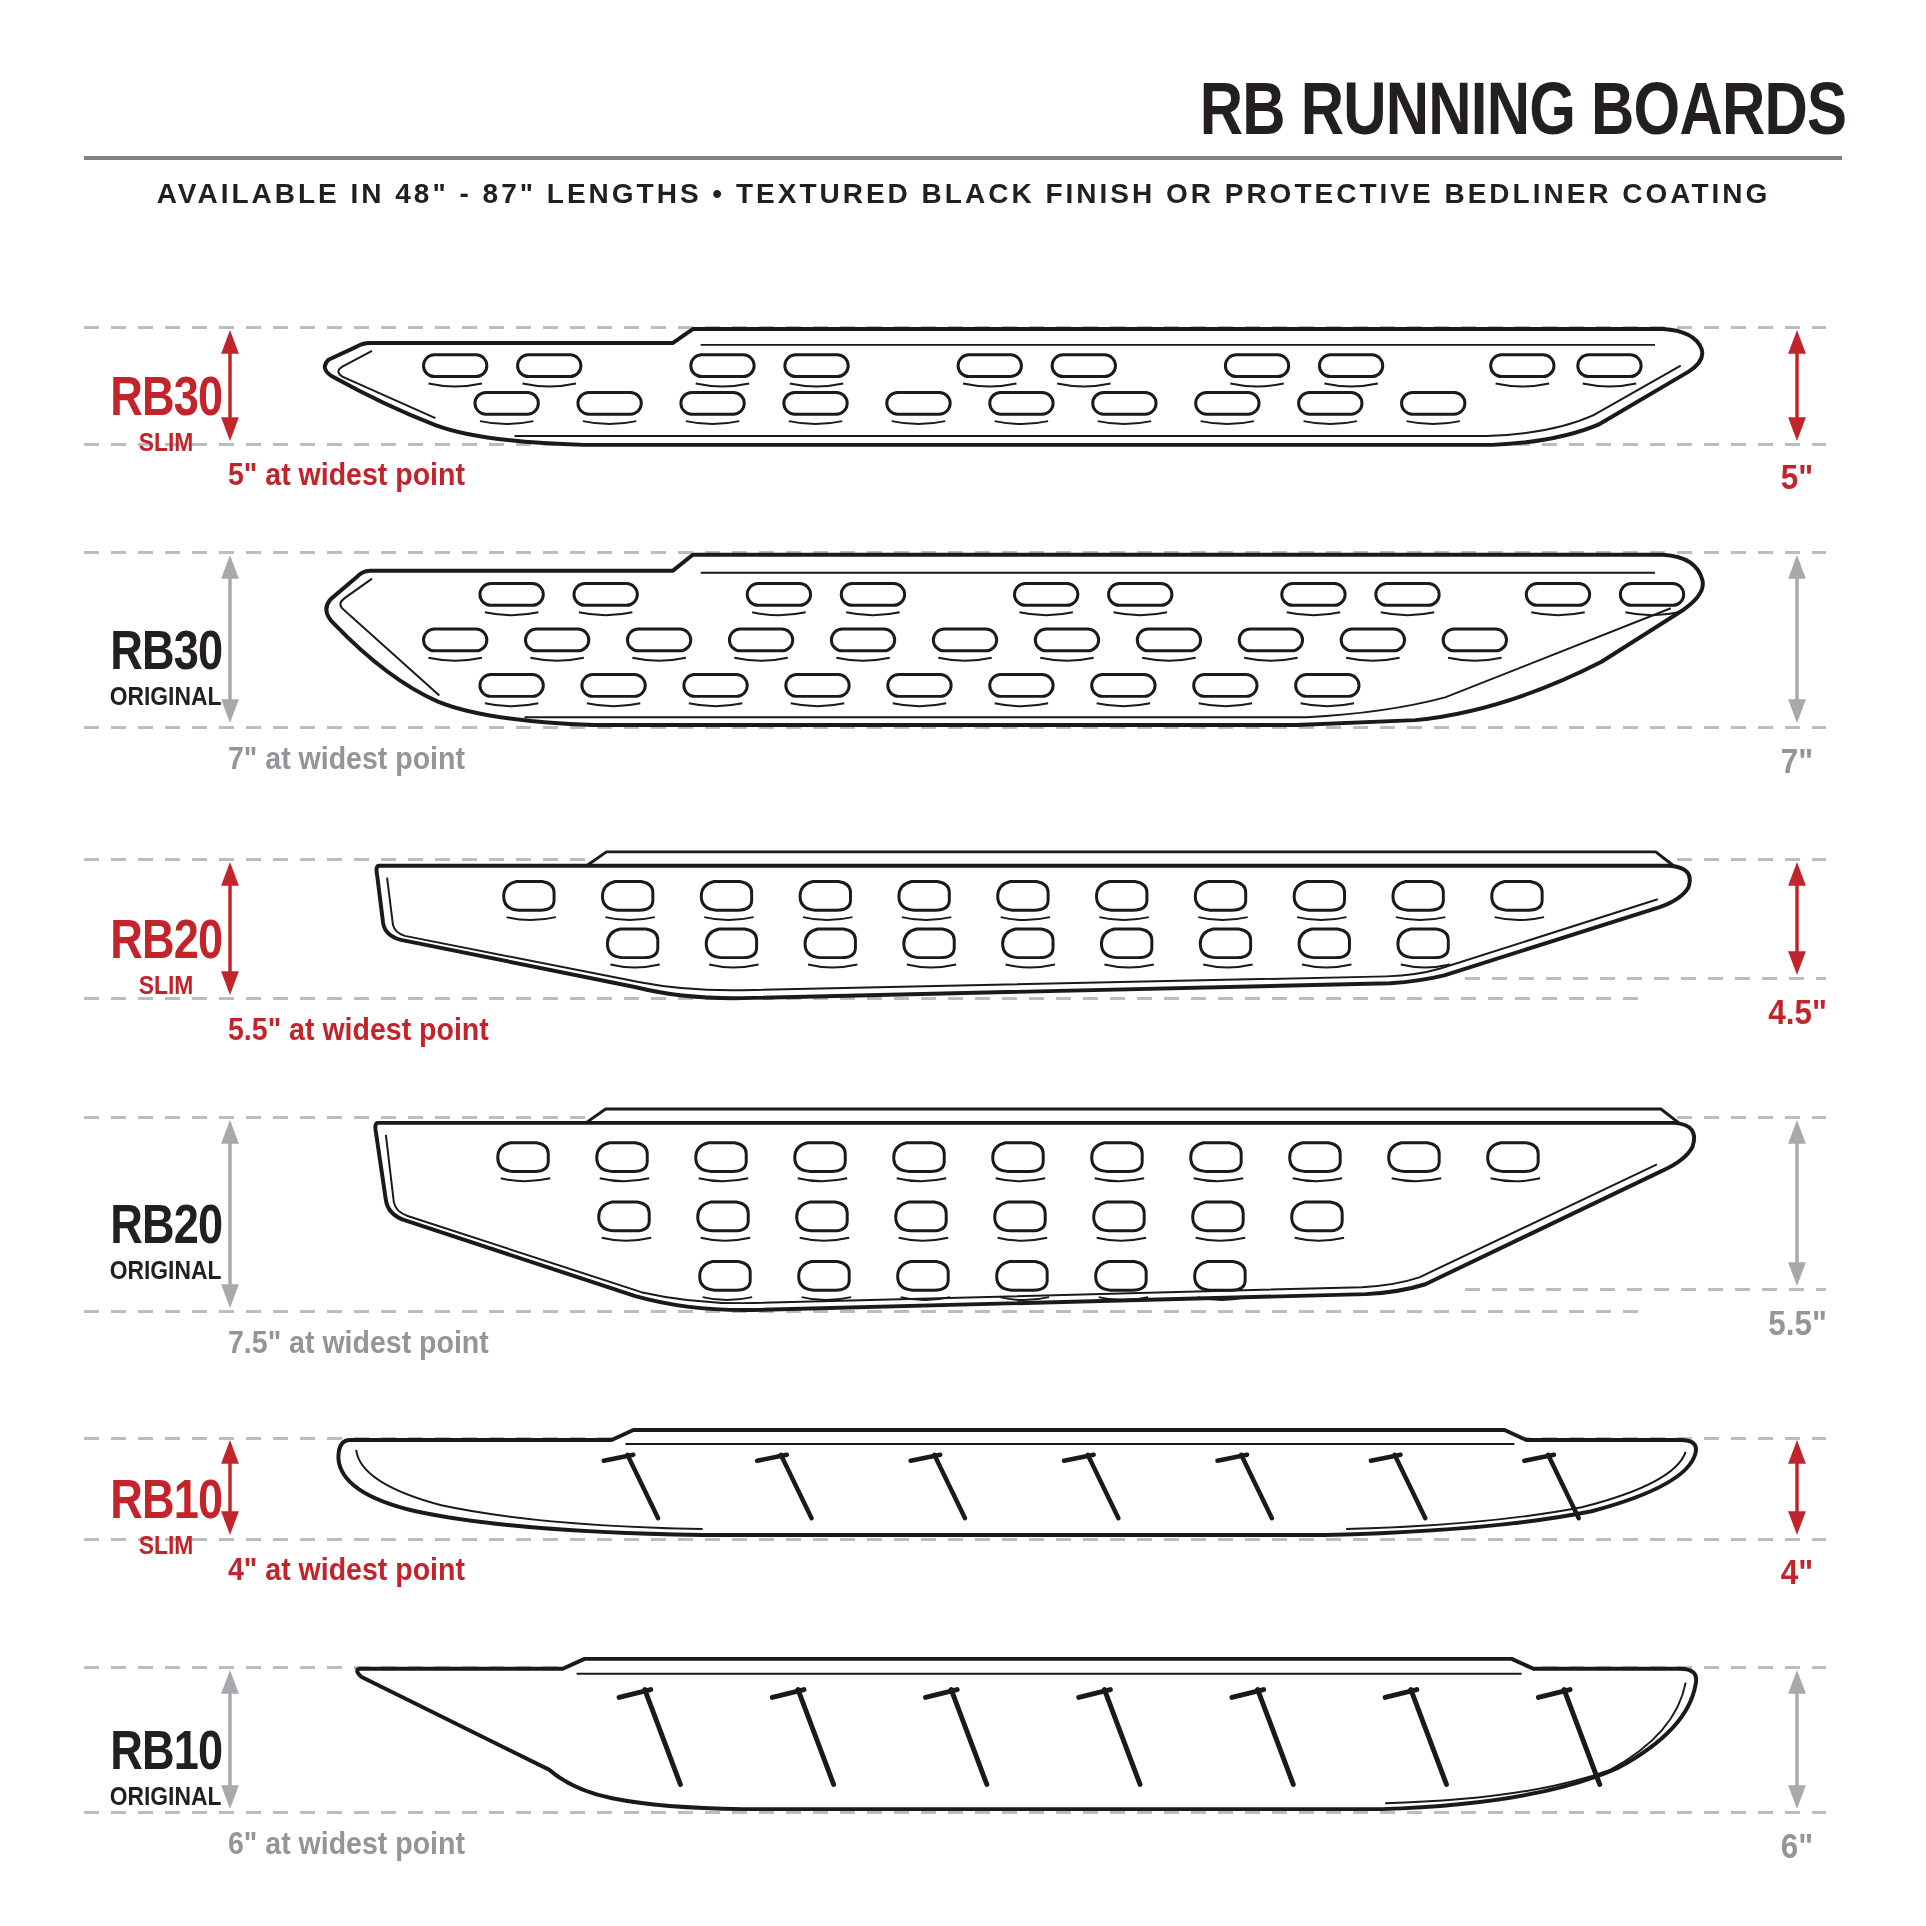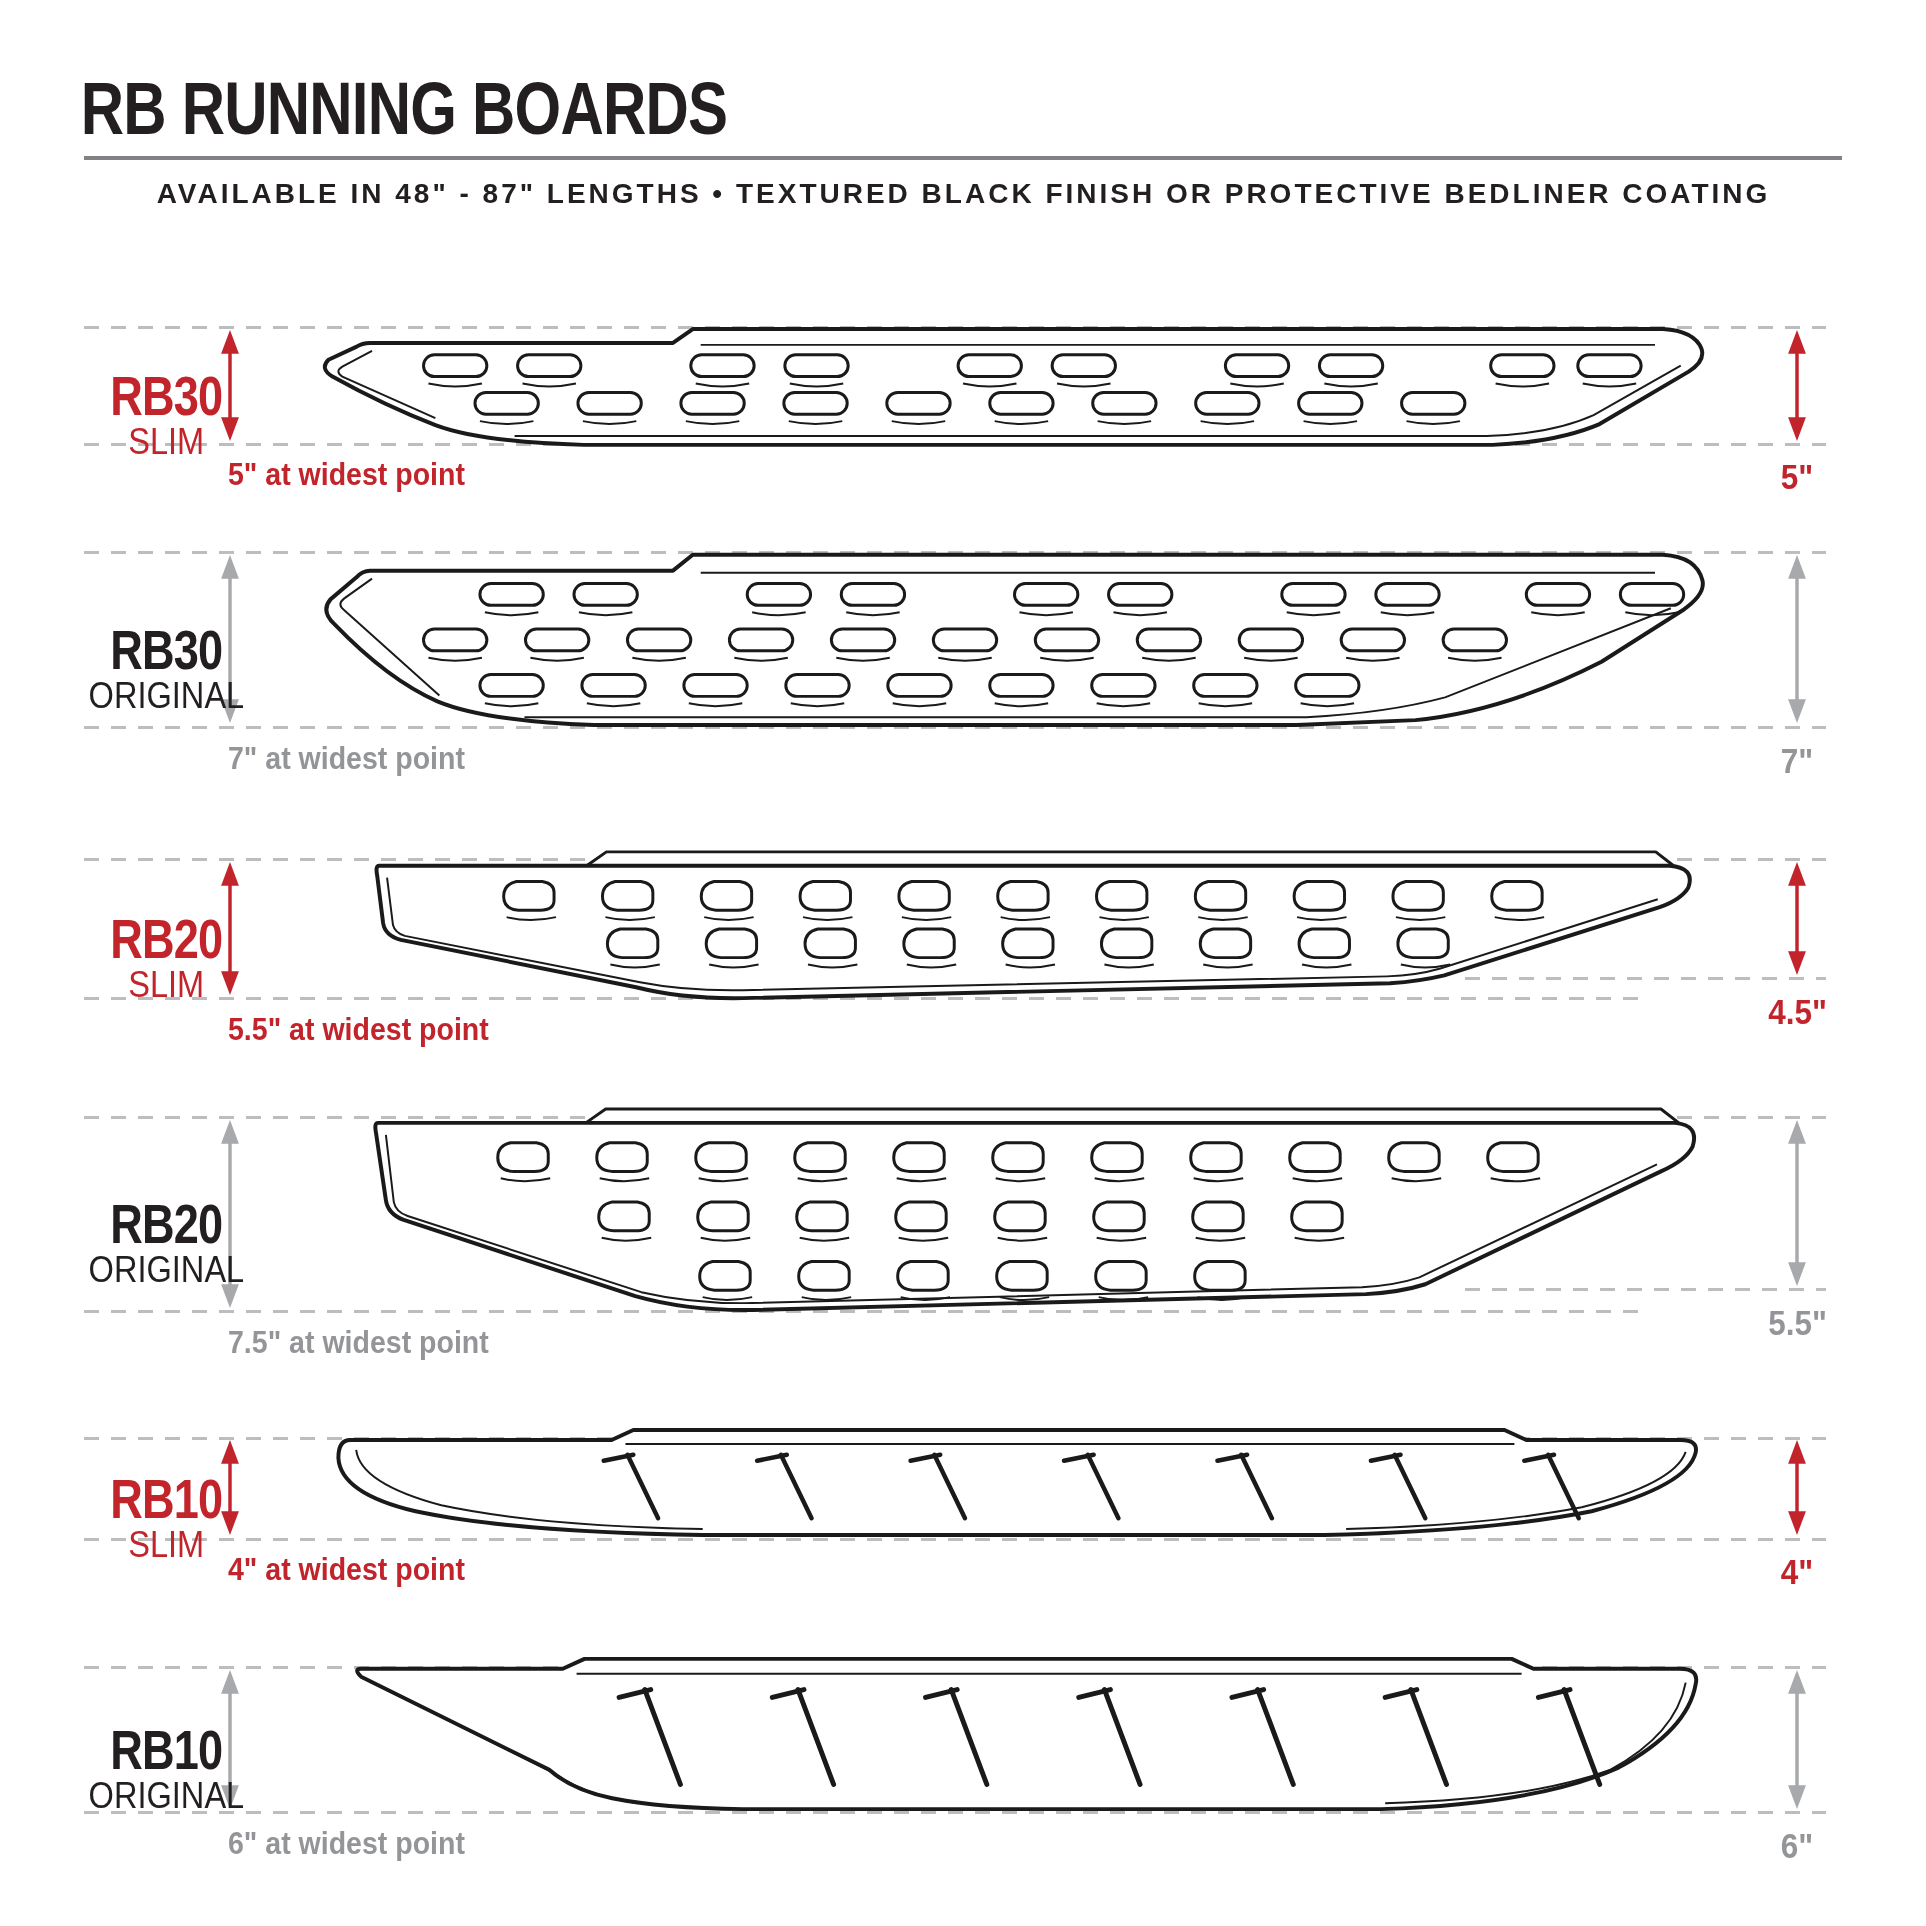--- a/index.html
+++ b/index.html
@@ -2,30 +2,30 @@
 <html style="--red: #C2242C; --ink: #231F20; --gray: #939598;"><head>
 <meta charset="utf-8">
 <style>
   html,body{margin:0;padding:0;background:#fff;}
   #stage{position:relative;width:1927px;height:1927px;background:#fff;overflow:hidden;
          font-family:"Liberation Sans", sans-serif;}
   :root{--red:#C2242C;--ink:#231F20;--gray:#939598;}
   .c-red{color:var(--red);}
   .c-ink{color:var(--ink);}
   .c-gray{color:var(--gray);}
-  .title{position:absolute;top:65px;left:0;width:100%;text-align:left;
+  .title{position:absolute;top:65px;left:0;width:100%;text-align:right;
          font-size:75px;font-weight:bold;color:var(--ink);letter-spacing:-1px;}
   .title>span{display:inline-block;transform:scaleX(.80);transform-origin:center;}
   .rule{position:absolute;top:156px;left:84px;width:1758px;height:4px;background:#808285;}
   .subtitle{position:absolute;top:178px;left:0;width:100%;text-align:center;
             font-size:28px;font-weight:bold;color:var(--ink);letter-spacing:3px;}
   .mlabel{position:absolute;left:77px;width:178px;text-align:center;z-index:5;}
   .mlabel .model{font-size:55px;font-weight:bold;line-height:51px;letter-spacing:-1px;margin-top:40px;}
   .mlabel .model>span{display:inline-block;transform:scaleX(.82);transform-origin:center;}
-  .mlabel .variant{font-size:37px;font-weight:normal;line-height:36px;margin-top:2px;}
+  .mlabel .variant{font-size:26px;font-weight:bold;line-height:36px;margin-top:2px;}
   .mlabel .variant>span{display:inline-block;transform:scaleX(.88);transform-origin:center;}
   .note{position:absolute;left:228px;font-size:31px;font-weight:bold;z-index:5;
         transform:scaleX(.92);transform-origin:left top;white-space:nowrap;}
   .dim{position:absolute;left:1740px;width:115px;text-align:center;font-size:35px;
        font-weight:bold;z-index:5;}
   .dim>span{display:inline-block;transform:scaleX(.9);transform-origin:center;}
   .dash{position:absolute;height:3px;z-index:1;}
   .boardsvg{position:absolute;left:277px;width:1475px;z-index:3;}
   .arrow{position:absolute;width:40px;z-index:4;}
 </style>

